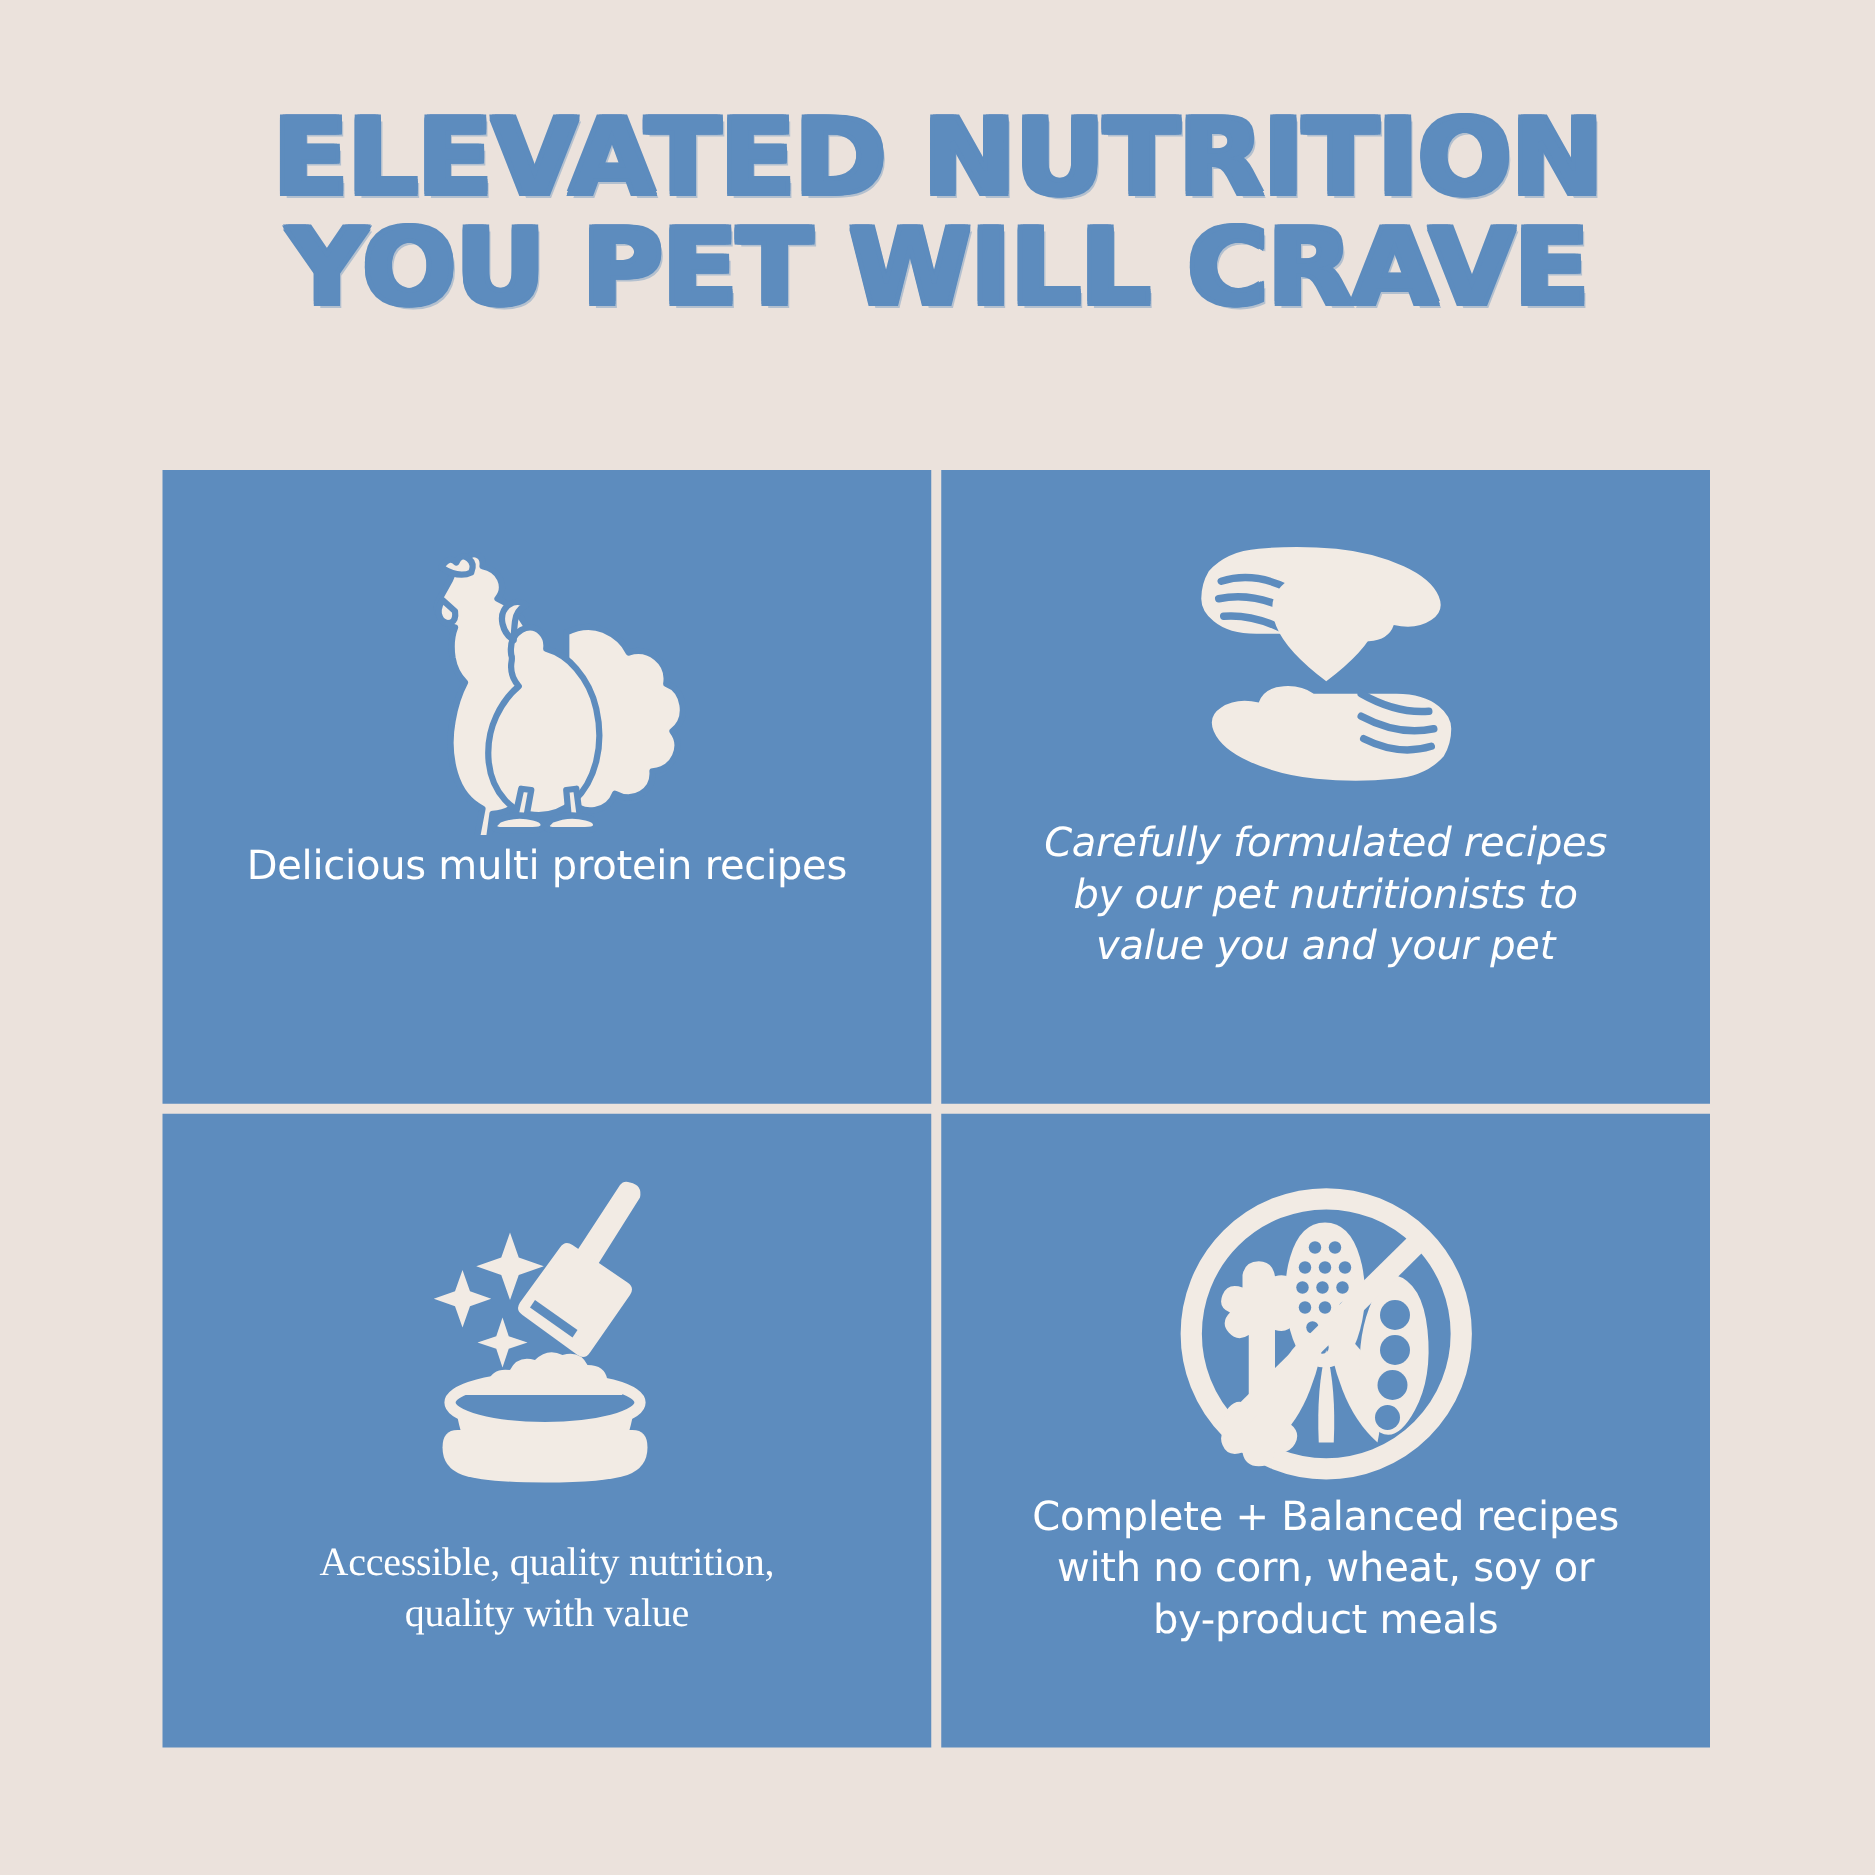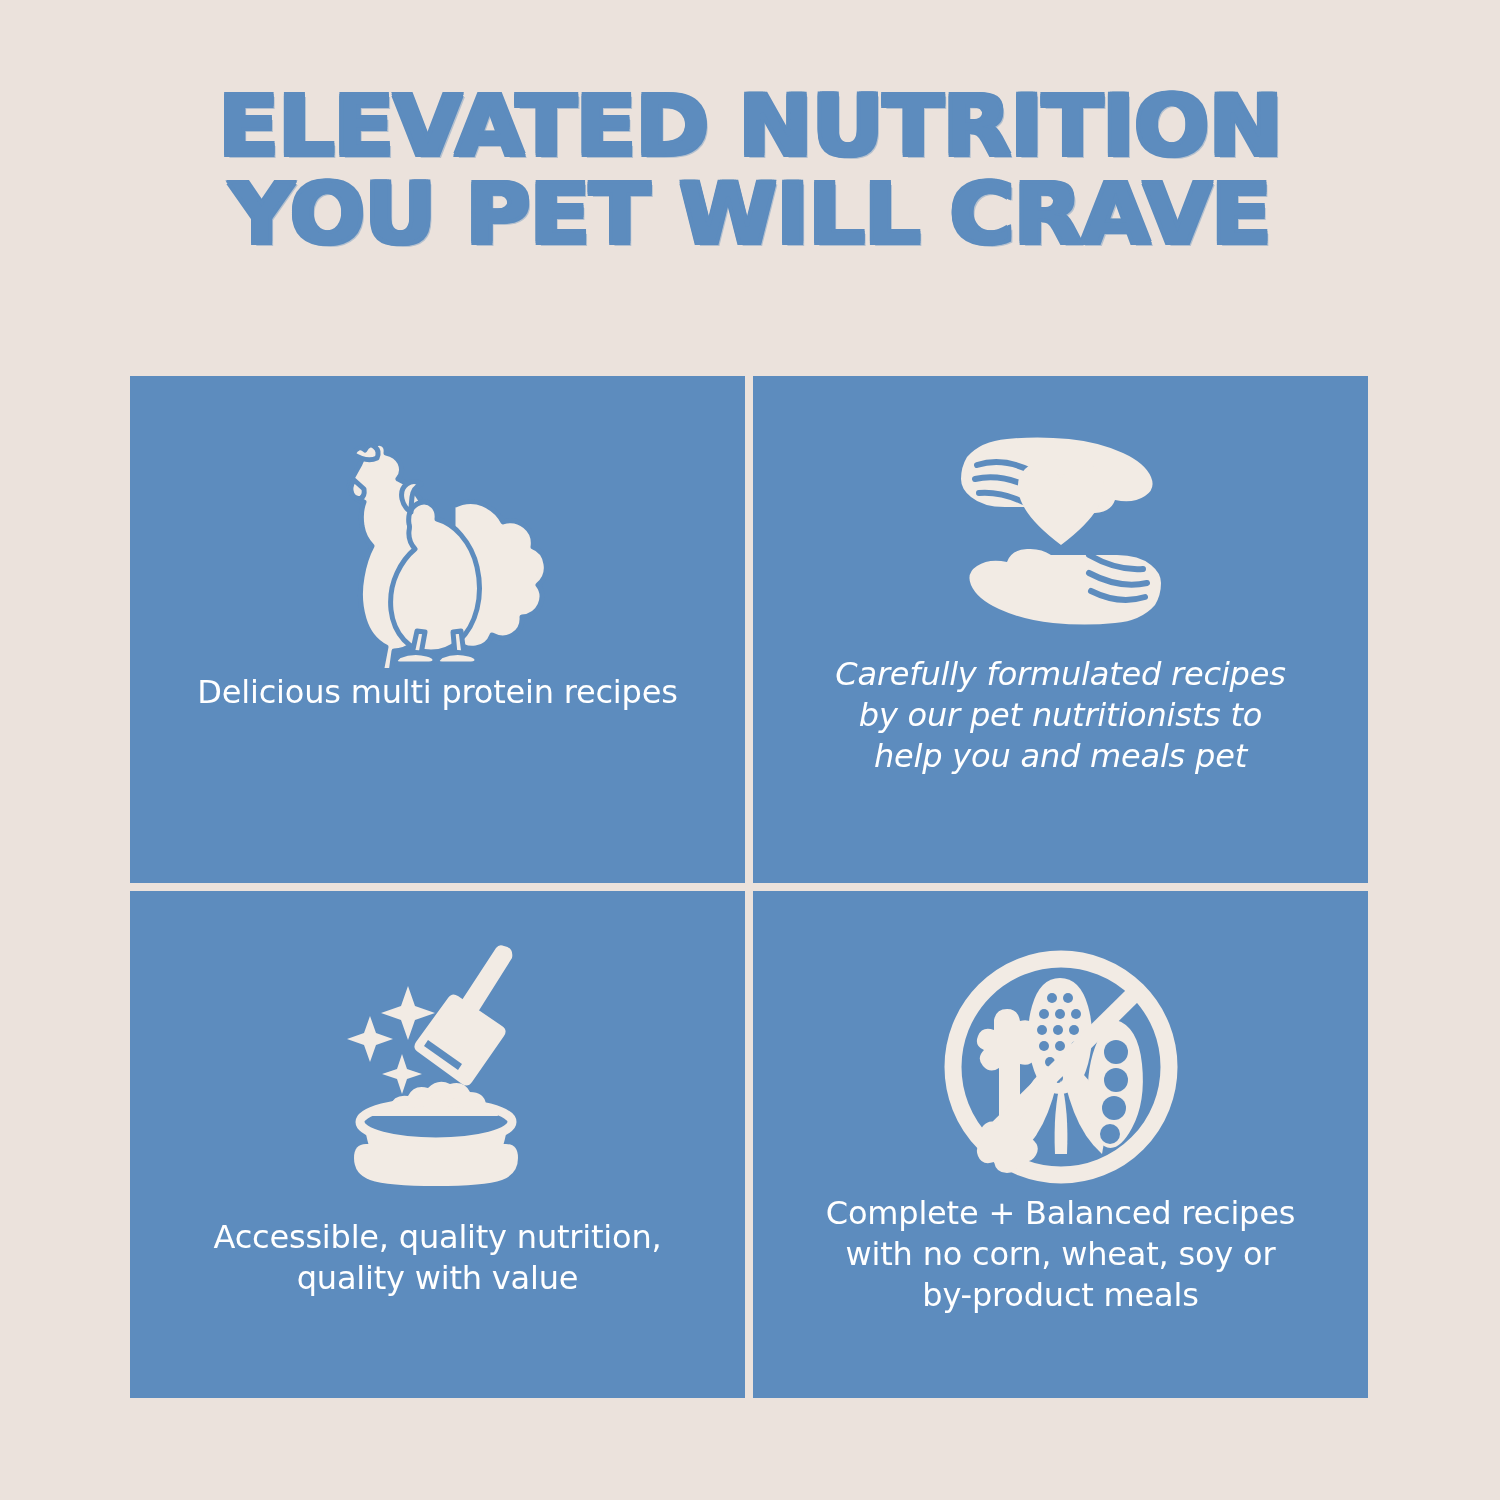--- a/index.html
+++ b/index.html
@@ -83,21 +83,21 @@
   }
 
   
   .card-tl .card-icon { height:292px; padding-top:52px; }
   .card-tl .card-text { margin-top:4px; }
 
   .card-tr .card-icon { height:266px; padding-top:44px; }
   .card-tr .card-text { margin-top:12px;font-style:italic; }
 
   .card-bl .card-icon { height:306px; padding-top:42px; }
-  .card-bl .card-text { margin-top:20px; }
+  .card-bl .card-text { margin-top:32px;font-family:Liberation Serif, serif; }
 
   .card-br .card-icon { height:286px; padding-top:66px; }
   .card-br .card-text { margin-top:16px; }
 </style>
 </head>
 <body>
 
 <div class="page">
 
   <h1 class="headline">
@@ -183,21 +183,21 @@
               <path d="M26 44 q26 -8 54 6"></path>
               <path d="M24 58 q28 -6 58 10"></path>
               <path d="M28 72 q26 -2 54 14"></path>
             </g>
           </g>
         </svg>
       </div>
       <div class="card-text">
         <div>Carefully formulated recipes</div>
         <div>by our pet nutritionists to</div>
-        <div>help you and meals pet</div>
+        <div>value you and your pet</div>
       </div>
     </div>
 
     <div class="card card-bl">
       <div class="card-icon">
         <svg width="260" height="250" viewBox="0 0 260 250" aria-hidden="true">
           <g fill="#F2EBE4">
 
             <path d="M196 6 q10 2 8 12 l-34 54 l-16 -12 l34 -52 q3 -4 8 -2 z"></path>
 

